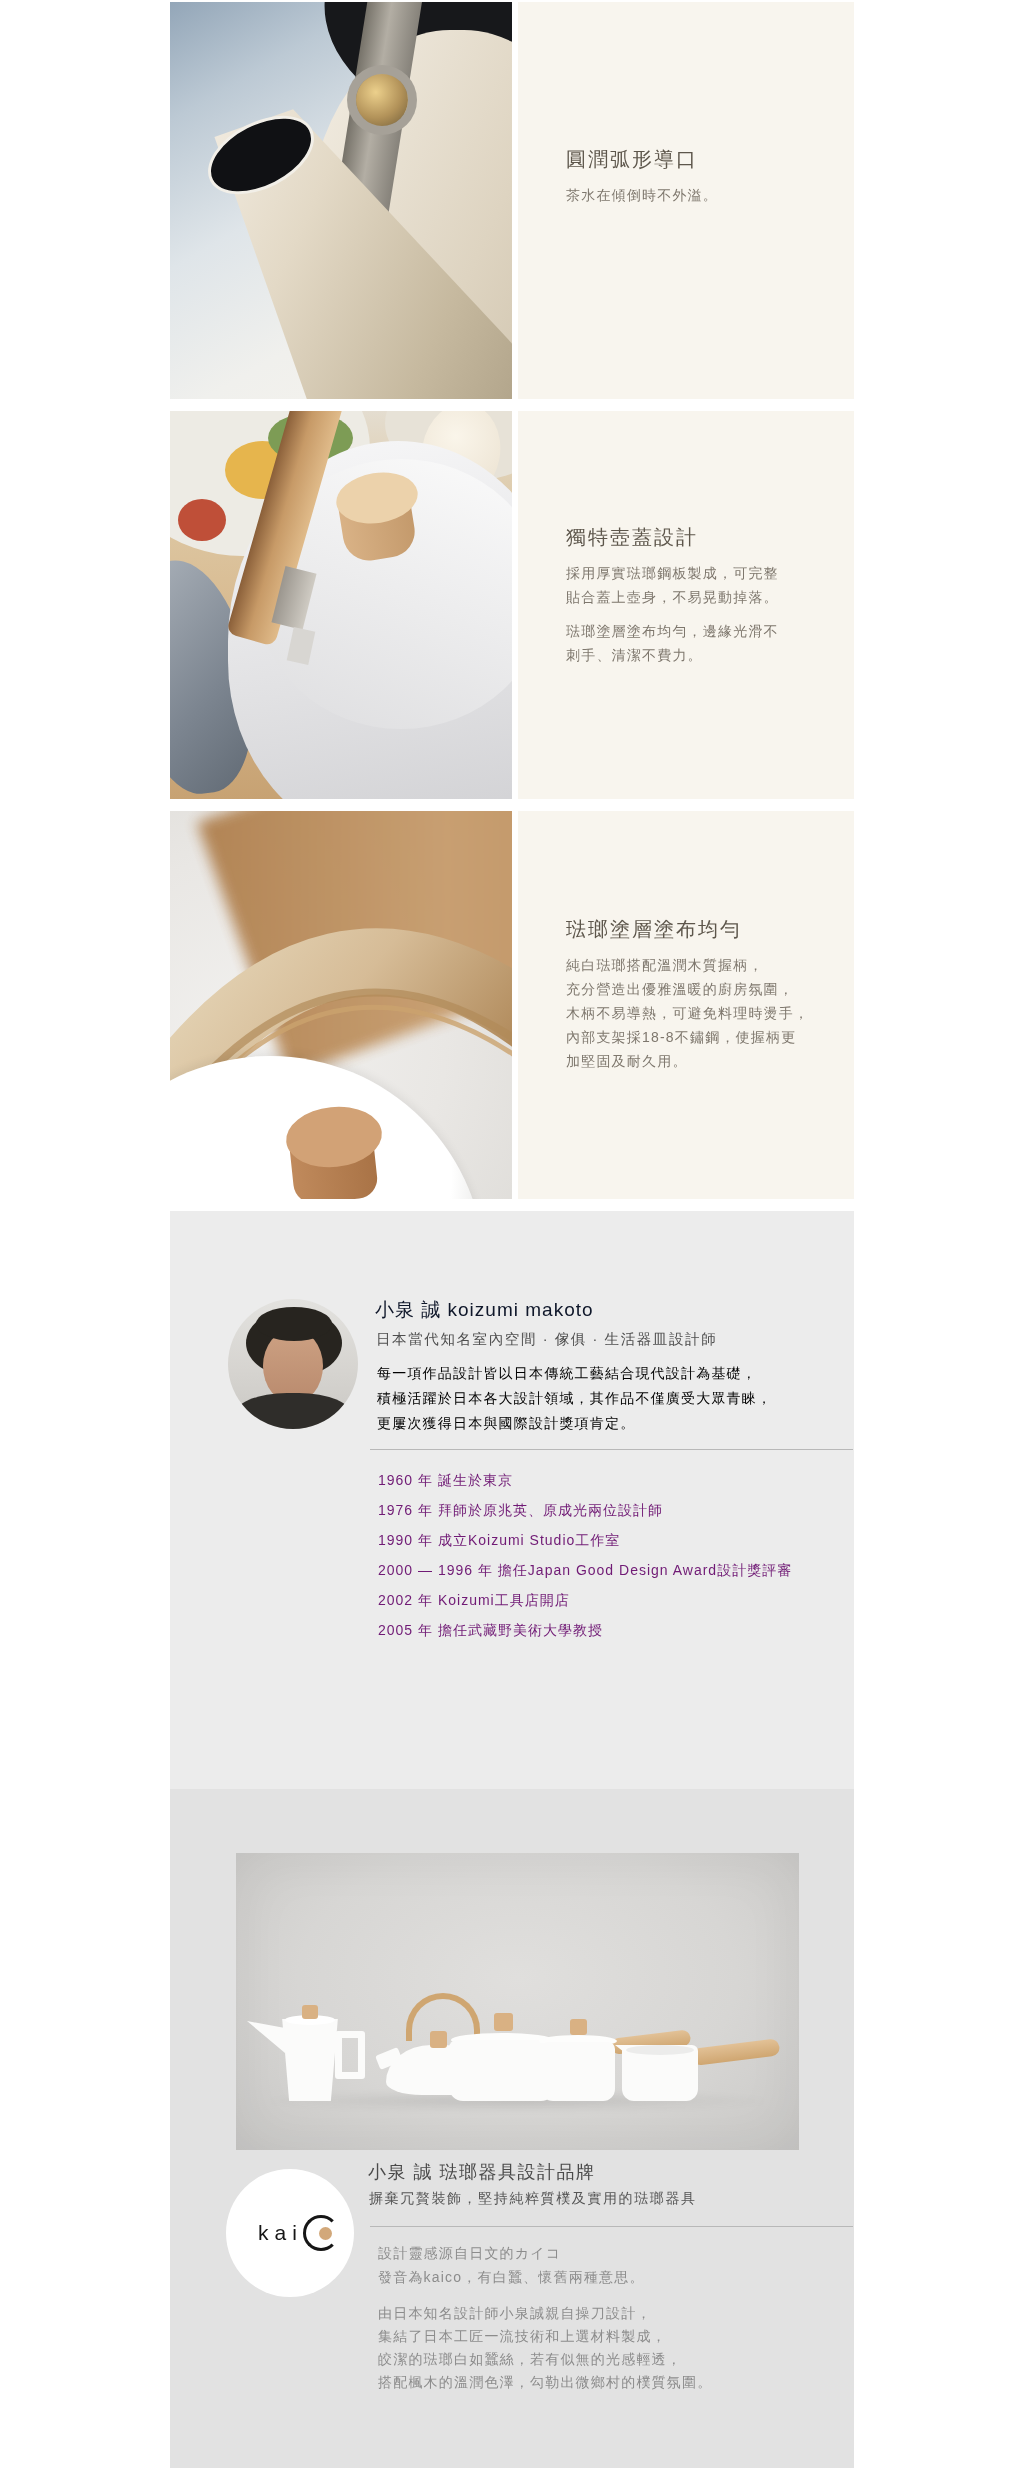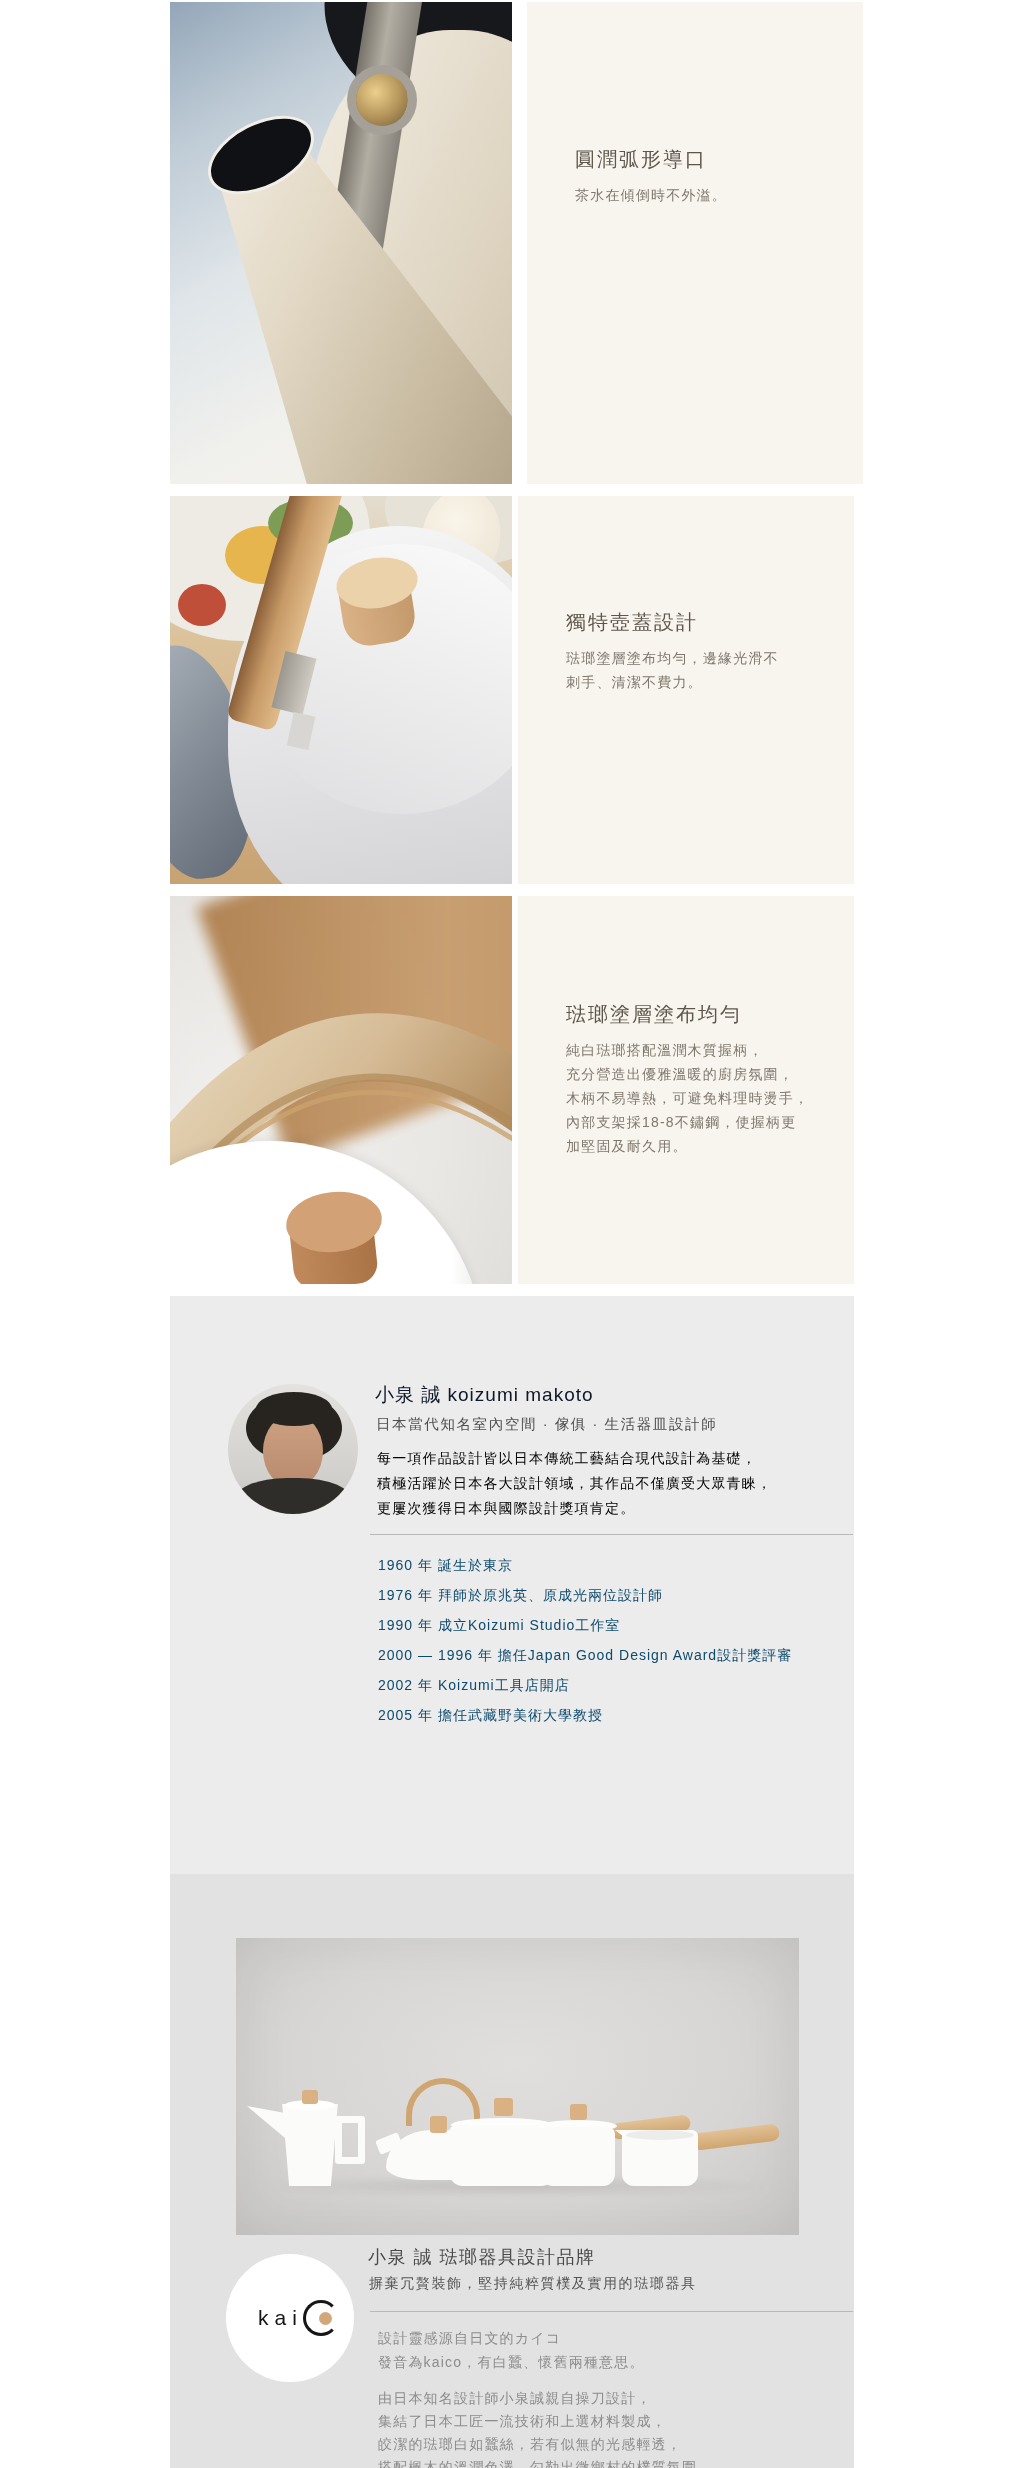--- a/index.html
+++ b/index.html
@@ -1,21 +1,21 @@
 <!DOCTYPE html>
 <html><head>
 <meta charset="utf-8">
 <style>
   html,body{margin:0;padding:0;background:#ffffff;}
   .page{width:1024px;height:2468px;background:#ffffff;font-family:"Liberation Sans",sans-serif;overflow:hidden;}
   .content{width:684px;margin:0 auto;padding-top:2px;}
 
   
   .row{display:flex;margin-bottom:12px;}
-  .row1{height:482px;gap:9px;}
+  .row1{height:397px;}
   .row2,.row3{height:388px;border-radius:8px;}
   .photo{width:342px;height:100%;position:relative;overflow:hidden;flex:none;}
   .panel{width:336px;height:100%;margin-left:6px;background:#f8f5ee;box-sizing:border-box;padding-left:48px;padding-right:28px;flex:none;}
   .panel1{padding-top:143px;}
   .panel2{padding-top:112px;}
   .panel3{padding-top:104px;}
   .ftitle{margin:0;font-size:20px;font-weight:400;color:#5d564b;letter-spacing:2px;line-height:28px;}
   .prose{white-space:pre-line;}
   .fbody{margin:10px 0 0 0;font-size:14px;color:#7e776d;letter-spacing:1.2px;line-height:24px;}
 
@@ -60,21 +60,21 @@
   .avatar .hair{position:absolute;left:18px;top:10px;width:96px;height:68px;background:#27241f;border-radius:50%;}
   .avatar .face{position:absolute;left:35px;top:30px;width:60px;height:74px;background:linear-gradient(180deg,#cda183,#b98a6d);border-radius:50%;}
   .avatar .fringe{position:absolute;left:28px;top:8px;width:76px;height:34px;background:#27241f;border-radius:50%;}
   .avatar .shirt{position:absolute;left:6px;top:94px;width:118px;height:50px;background:#2f2d2a;border-radius:45% 45% 0 0;}
   .dname{position:absolute;left:205px;top:86px;font-size:19px;color:#0f172a;letter-spacing:1px;}
   .drole{position:absolute;left:206px;top:119px;font-size:14.5px;color:#4e4e4e;letter-spacing:1.6px;}
   .dbio{position:absolute;left:207px;top:150px;width:480px;font-size:14px;color:#000000;letter-spacing:1.2px;line-height:25px;}
   .divider{position:absolute;left:200px;width:483px;height:1px;background:#b8b8b8;}
   .dv1{top:238px;}
   .timeline{position:absolute;left:208px;top:254px;width:480px;}
-  .titem{font-size:14px;color:#0c4a6e;letter-spacing:1px;line-height:30px;}
+  .titem{font-size:14px;color:#701a75;letter-spacing:1px;line-height:30px;}
 
   
   .brand{position:relative;height:691px;background:#e2e2e2;}
   .lineup{position:absolute;left:66px;top:64px;width:563px;height:297px;overflow:hidden;background:radial-gradient(ellipse at 50% 42%,#e0dfdd 0%,#d7d6d4 55%,#c9c8c6 100%);box-shadow:inset 0 0 60px rgba(0,0,0,0.06);}
   .ground{position:absolute;left:20px;right:20px;top:238px;height:20px;background:radial-gradient(ellipse at 50% 50%,rgba(0,0,0,0.12),transparent 70%);filter:blur(3px);}
   .pr{position:absolute;}
   .pr div{position:absolute;}
   .pot-coffee{left:25px;top:152px;width:100px;height:96px;}
   .cp-body{left:20px;top:14px;width:58px;height:82px;background:#fbfbfa;clip-path:polygon(2% 0,98% 0,86% 100%,14% 100%);}
   .cp-lid{left:24px;top:10px;width:50px;height:10px;background:#ffffff;border-radius:50%;}
@@ -145,20 +145,22 @@
         <div class="kbody2"></div>
         <div class="lid"></div>
         <div class="whandle"></div>
         <div class="clasp"></div>
         <div class="hinge"></div>
         <div class="knobside"></div>
         <div class="knobtop"></div>
       </div>
       <div class="panel panel2">
         <h3 class="ftitle">獨特壺蓋設計</h3>
+        <p class="fbody prose">採用厚實琺瑯鋼板製成，可完整
+貼合蓋上壺身，不易晃動掉落。</p>
         <p class="fbody prose">琺瑯塗層塗布均勻，邊緣光滑不
 刺手、清潔不費力。</p>
       </div>
     </section>
 
     <section class="row row3">
       <div class="photo p3">
         <div class="board"></div>
         <svg viewBox="0 0 342 388">
           <defs>

